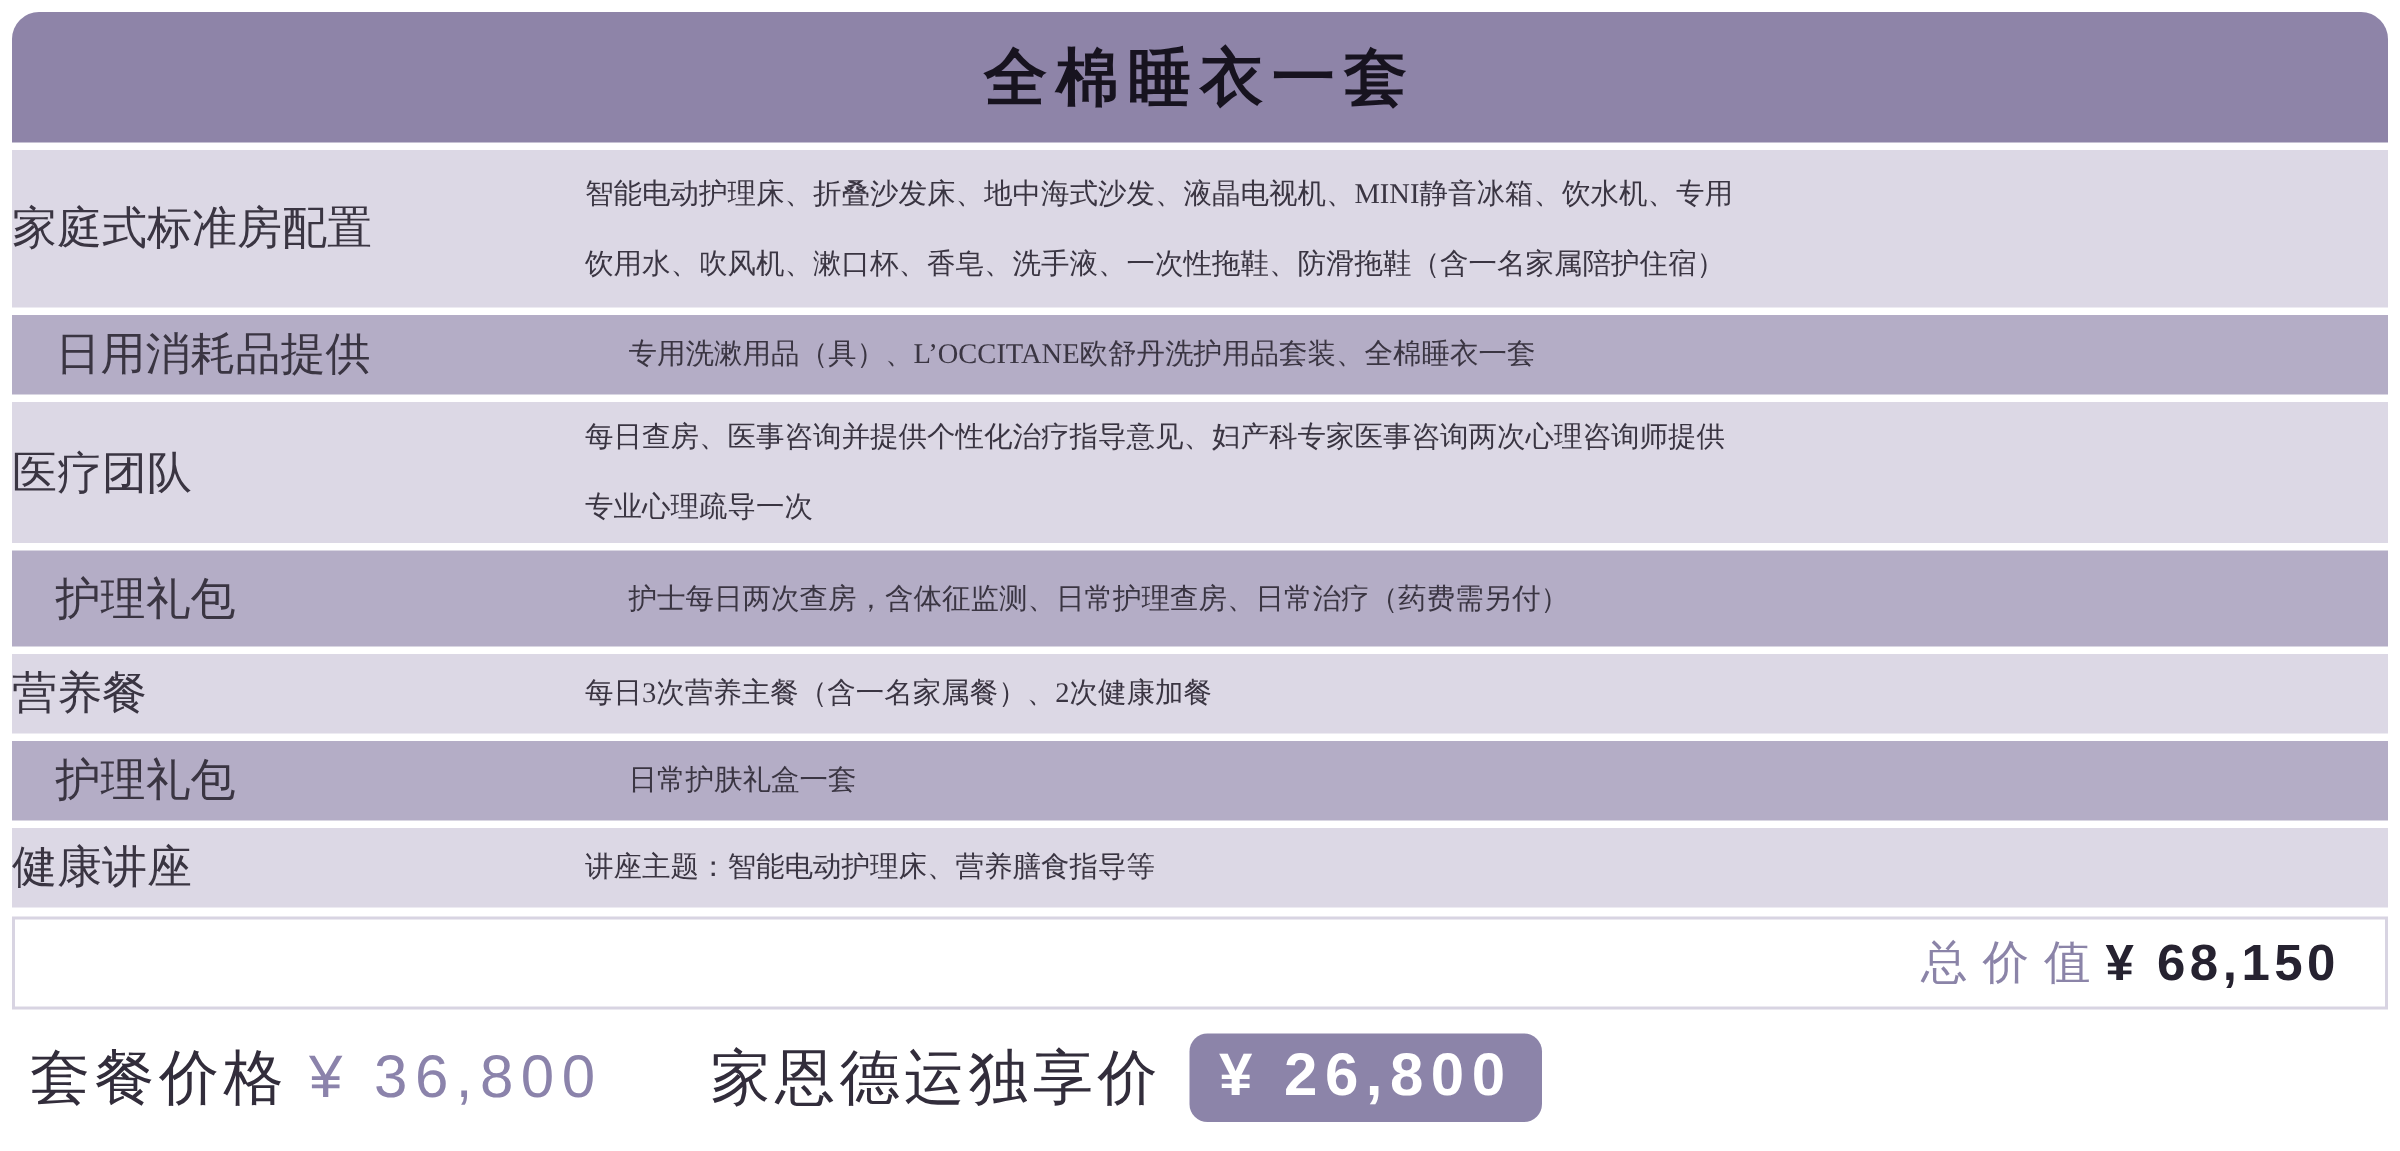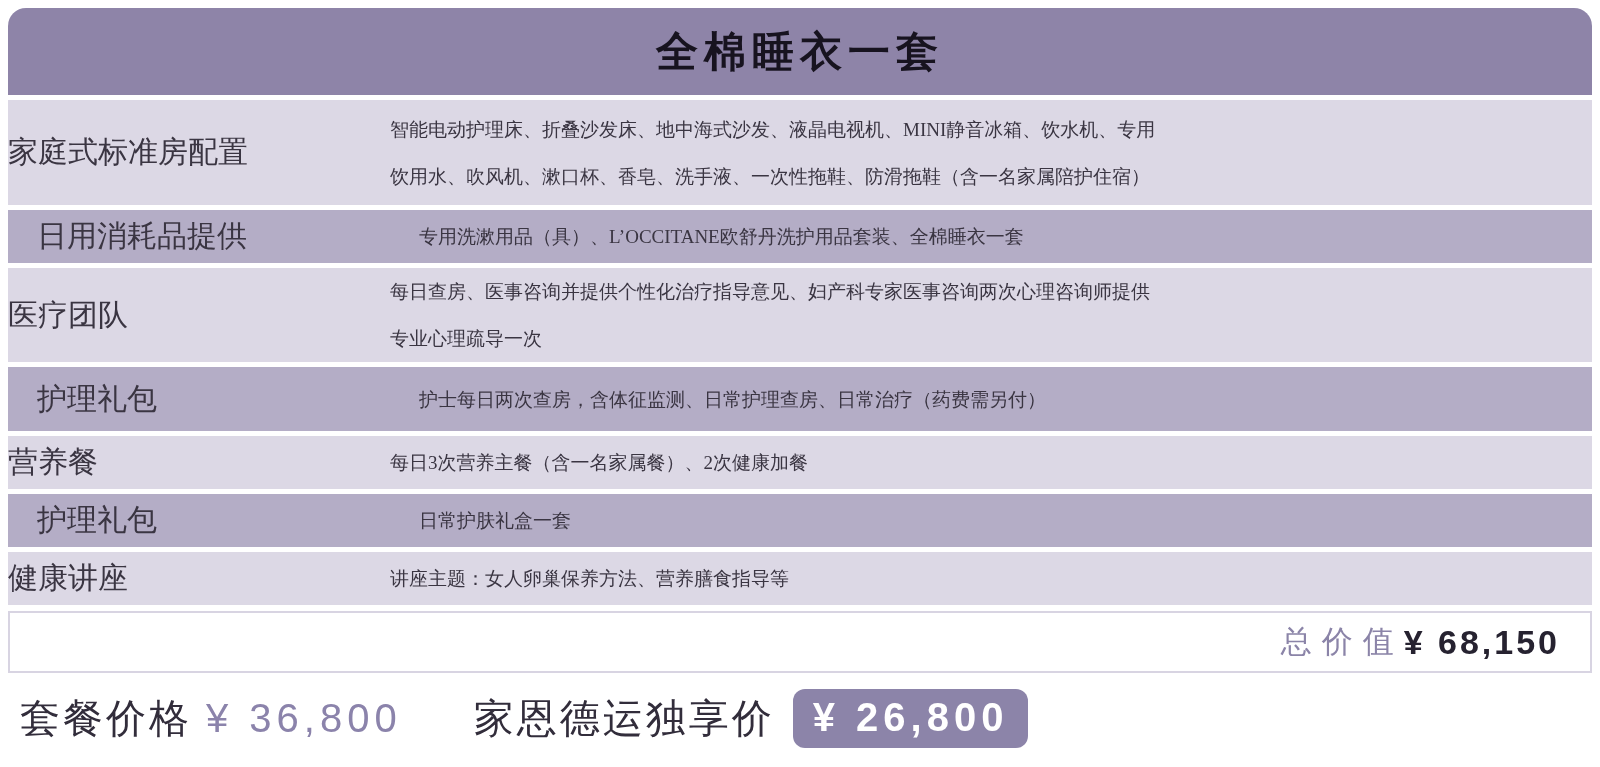--- a/index.html
+++ b/index.html
@@ -151,21 +151,21 @@
     <div class="cell-content">每日3次营养主餐（含一名家属餐）、2次健康加餐</div>
   </div>
 
   <div class="row dark h-single">
     <div class="cell-label">护理礼包</div>
     <div class="cell-content">日常护肤礼盒一套</div>
   </div>
 
   <div class="row light h-single">
     <div class="cell-label">健康讲座</div>
-    <div class="cell-content">讲座主题：女人卵巢保养方法、营养膳食指导等</div>
+    <div class="cell-content">讲座主题：智能电动护理床、营养膳食指导等</div>
   </div>
 </div>
 
     <div class="total-row">
       <span class="total-label">总价值</span>
       <span class="total-value">¥ 68,150</span>
     </div>
 
   </div>
 

